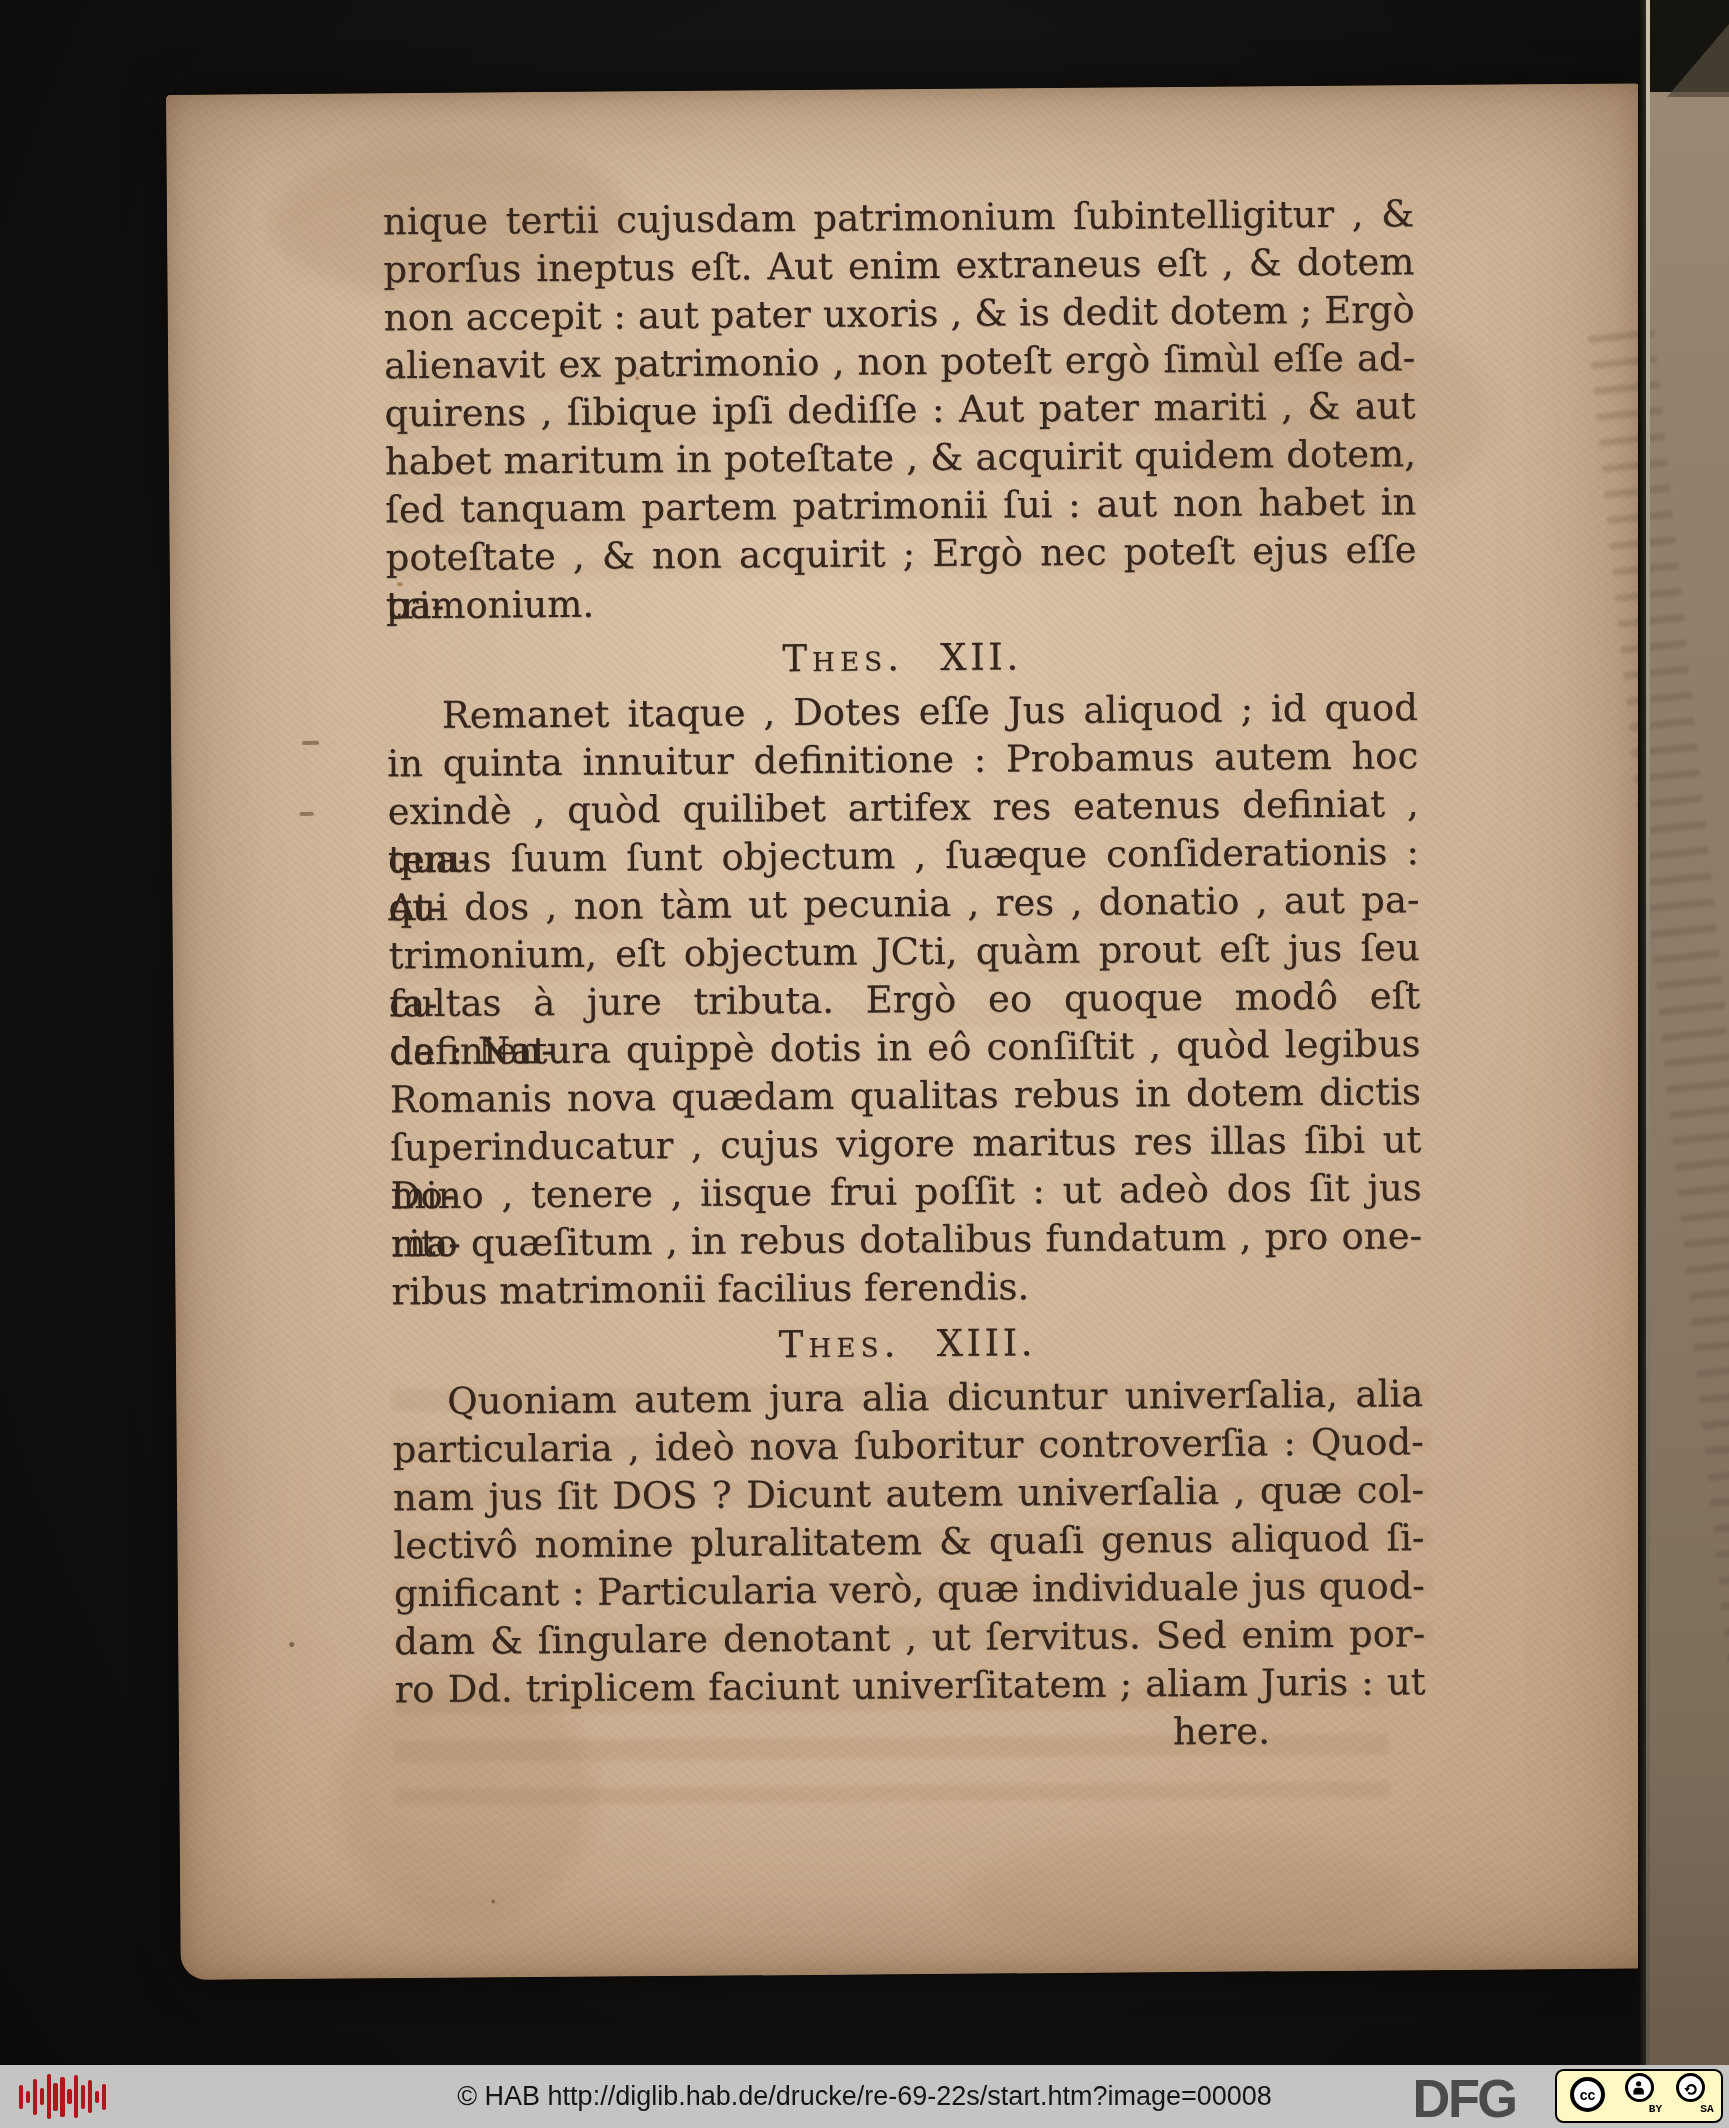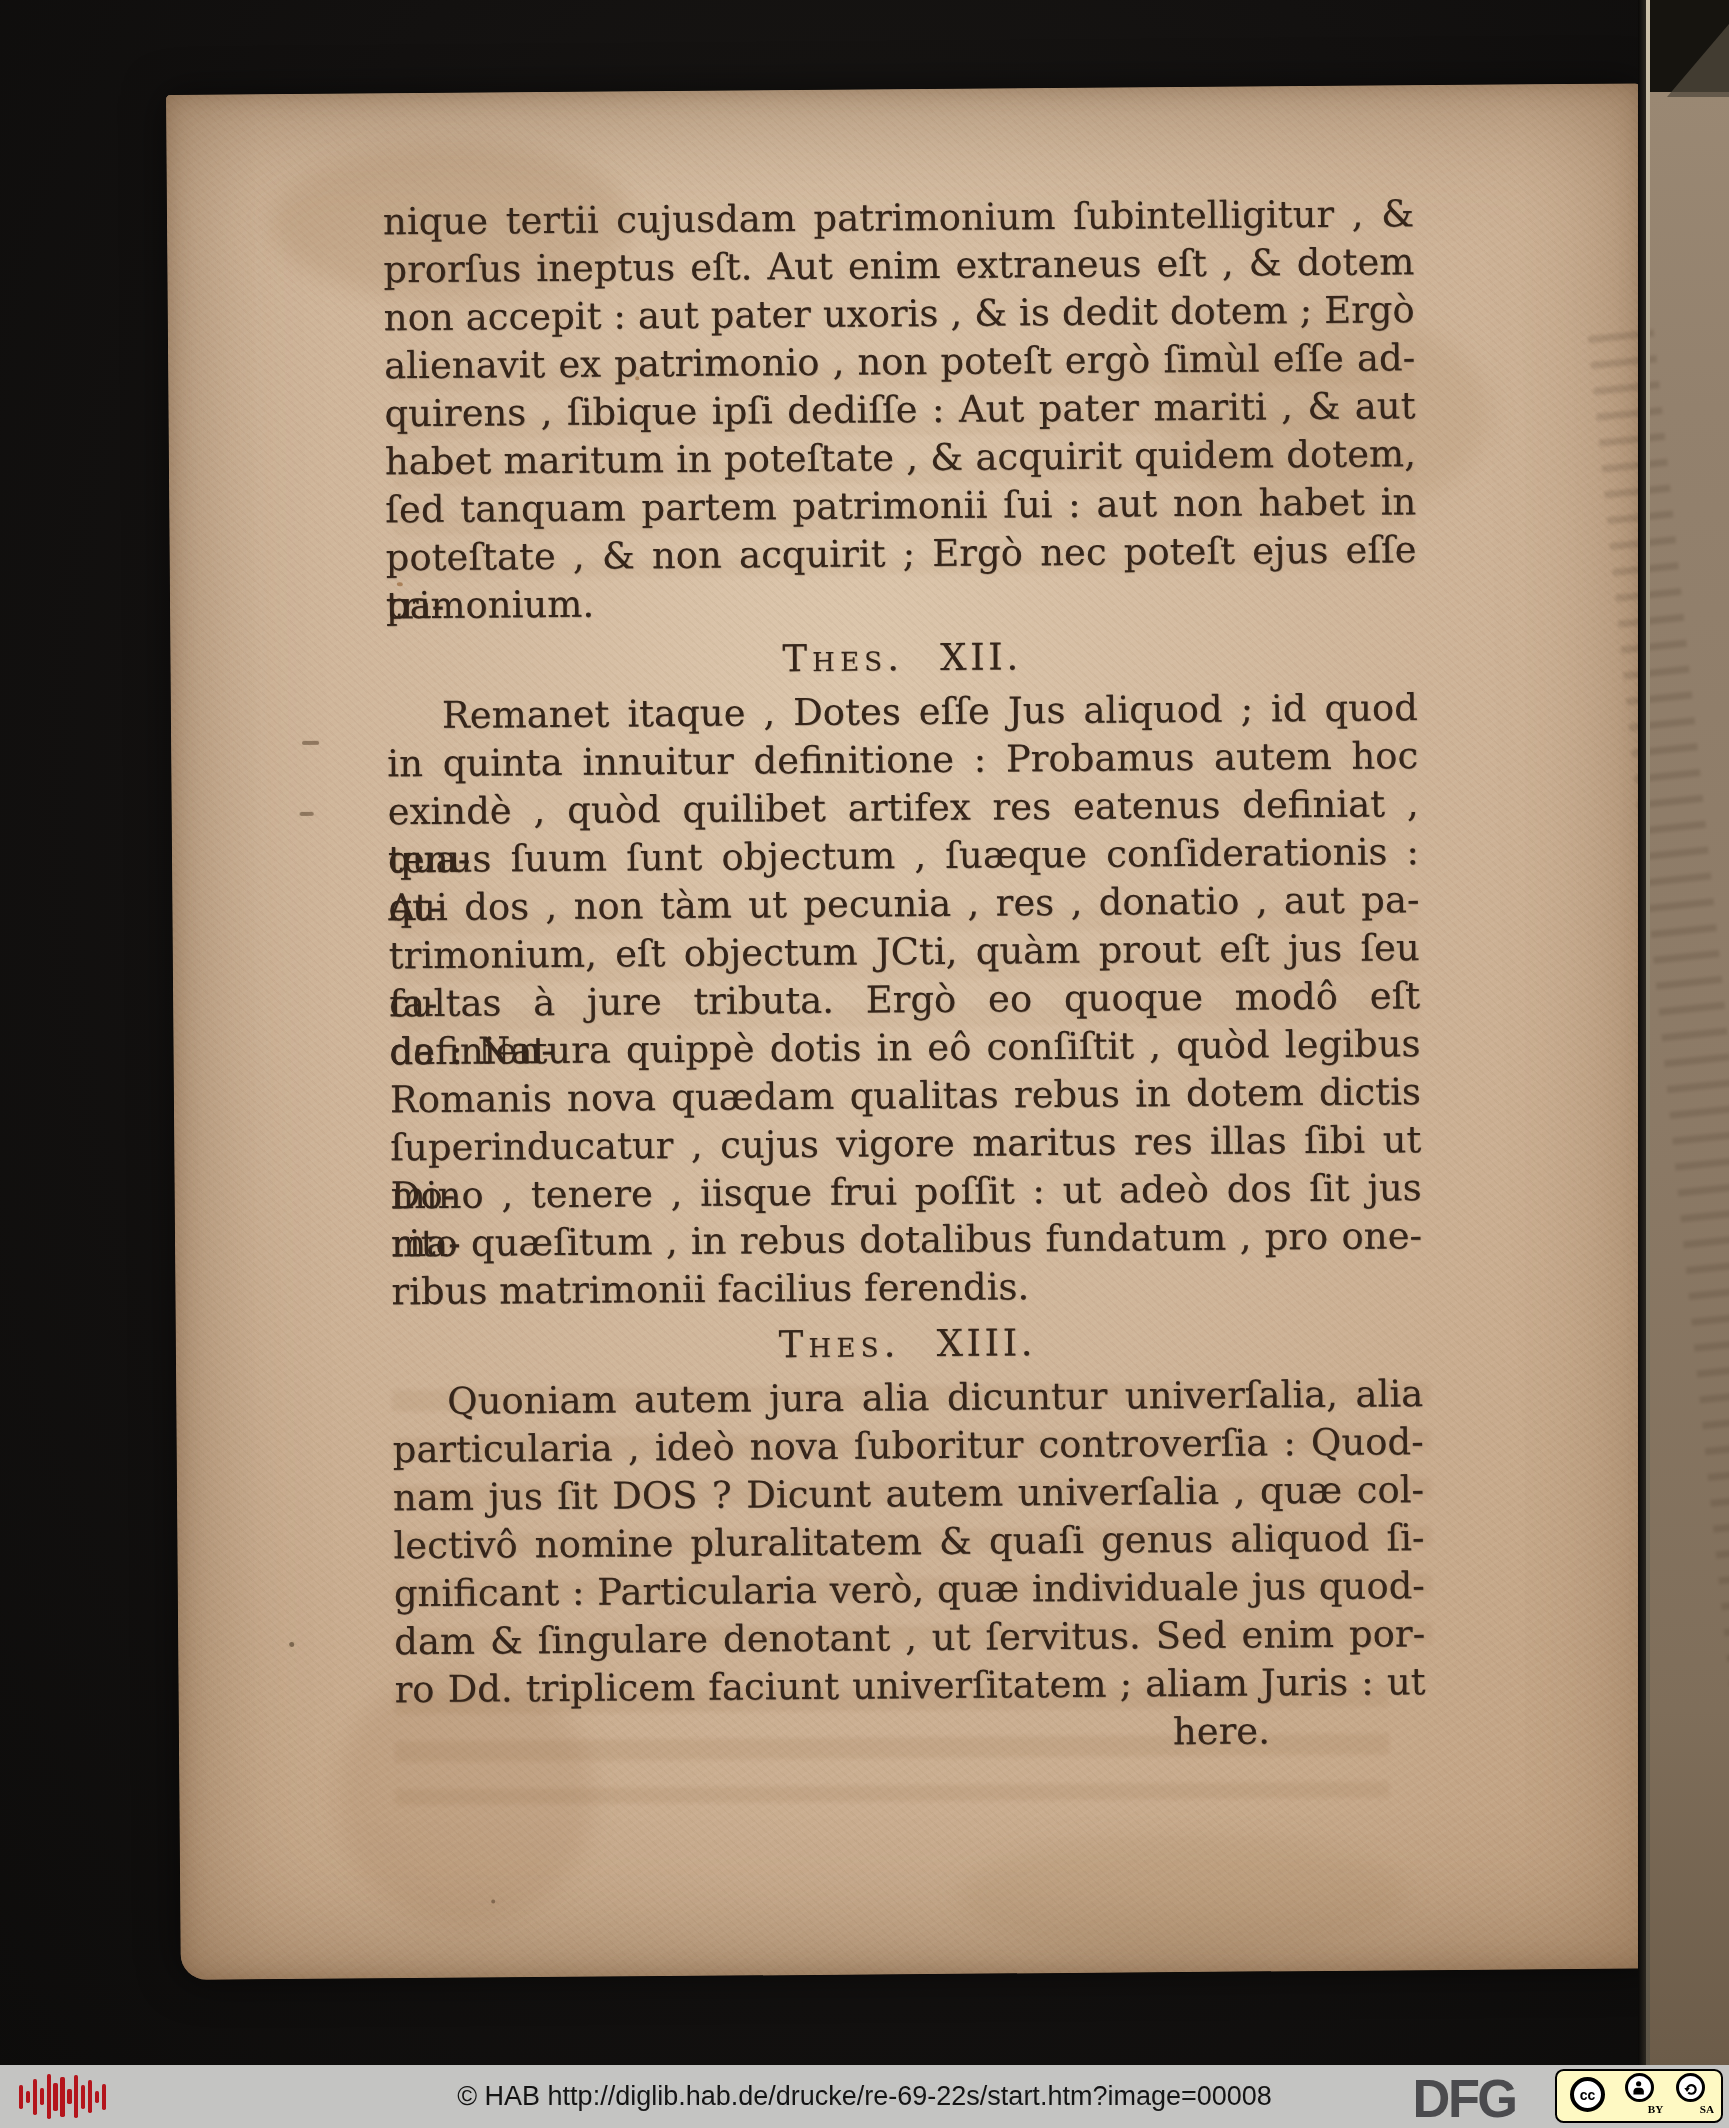--- a/index.html
+++ b/index.html
@@ -72,21 +72,21 @@
   .dfg{position:absolute;left:1411px;top:0;height:63px;line-height:66px;
     font-family:"Liberation Sans", sans-serif;font-weight:700;font-size:54px;
     color:#4b4b4e;letter-spacing:-2.6px;transform:scaleX(.97);}
   .cc-badge{position:absolute;left:1555px;top:3.5px;width:168px;height:54px;
     background:#fef9c3;border:2.6px solid #000;border-radius:8.6px;box-sizing:border-box;
     display:flex;justify-content:space-evenly;align-items:flex-start;padding-top:2.6px;}
   .cc-col{display:flex;flex-direction:column;align-items:center;width:42px;}
   .cc-circ{width:29px;height:29px;border:3.5px solid #000;border-radius:50%;box-sizing:border-box;
     display:flex;align-items:center;justify-content:center;background:#fff;}
   .cc-circ.cc-txt{font-family:"Liberation Sans", sans-serif;font-weight:700;font-size:14px;color:#000;line-height:1;}
-  .cc-label{font-family:Liberation Serif, serif;font-weight:700;font-size:11.2px;color:#000;margin-top:1.7px;line-height:1;margin-left:33px;}
+  .cc-label{font-family:Liberation Mono, monospace;font-weight:700;font-size:11.2px;color:#000;margin-top:1.7px;line-height:1;margin-left:33px;}
   .cc-col.first .cc-circ{width:35px;height:35px;border-width:4.3px;margin-top:4.3px;}
 </style>
 </head>
 <body>
 
 <div class="page">
 
   <div class="stain" style="left:104px;top:52px;width:363px;height:156px;background:rgba(146,104,66,.18);"></div>
   <div class="stain" style="left:994px;top:225px;width:329px;height:208px;background:rgba(150,110,70,.14);"></div>
   <div class="stain" style="left:156px;top:1574px;width:259px;height:259px;background:rgba(140,100,62,.14);"></div>

